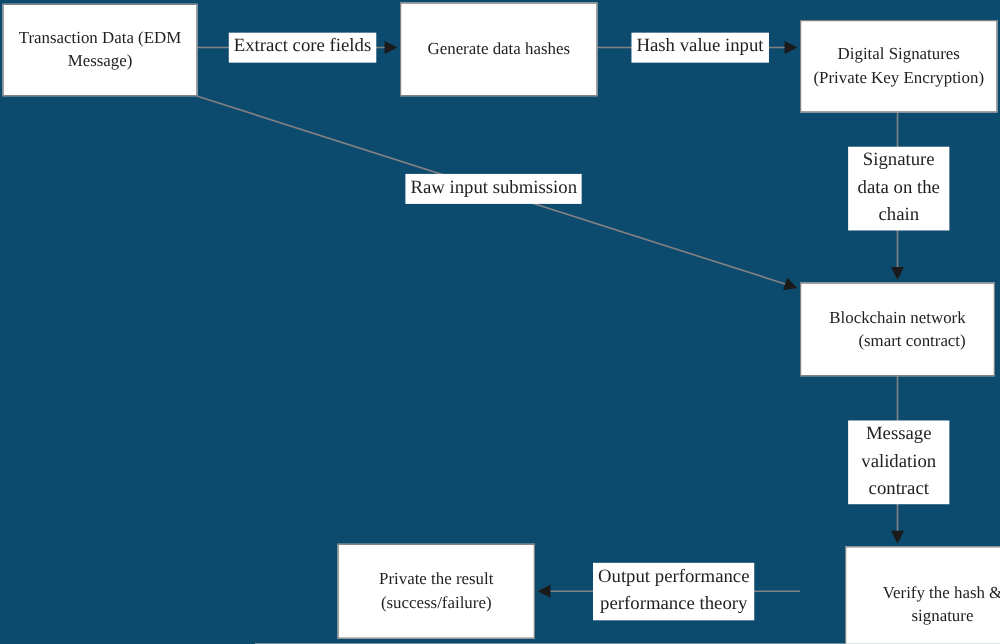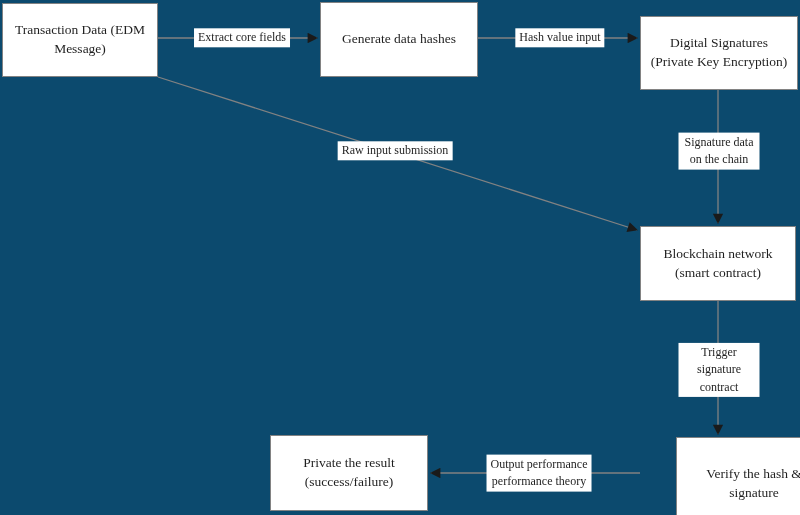--- a/index.html
+++ b/index.html
@@ -36,32 +36,32 @@
     line-height: 1.4;
     color: #1f1f1f;
     white-space: pre-line;
     z-index: 2;
   }
   .edge-label {
     position: absolute;
     transform: translate(-50%, -50%);
     background: #ffffff;
     padding: 1px 4px;
-    font-size: 12px;
+    font-size: 15px;
     line-height: 1.45;
     color: #1f1f1f;
     text-align: center;
     white-space: pre-line;
     z-index: 3;
   }
   
   #node-transaction-data   { left: 2px;   top: 3px;   width: 156px; height: 74px; }
   #node-generate-hashes    { left: 320px; top: 2px;   width: 158px; height: 75px; }
   #node-digital-signatures { left: 640px; top: 16px;   width: 158px; height: 74px; }
-  #node-blockchain-network { left: 640px; top: 226px; width: 156px; height: 75px; }
+  #node-blockchain-network { left: 640px; top: 226px; width: 156px; height: 75px; text-align: right; }
   #node-verify-hash        { left: 676px; top: 437px; width: 156px; height: 94px; }
   #node-validate-result    { left: 270px; top: 435px; width: 158px; height: 76px; }
   
   #label-extract-core-fields { left: 242px; top: 38px;  }
   #label-hash-value-input    { left: 560px; top: 38px;  }
   #label-raw-data-submission { left: 395px; top: 151px; }
   #label-signature-data      { left: 719px; top: 151px; }
   #label-trigger-validation  { left: 719px; top: 370px; }
   #label-output-verification { left: 539px; top: 473px; }
 </style>
@@ -108,18 +108,18 @@
 (success/failure)</div>
 
   <div class="edge-label" id="label-extract-core-fields">Extract core fields</div>
 
   <div class="edge-label" id="label-hash-value-input">Hash value input</div>
 
   <div class="edge-label" id="label-raw-data-submission">Raw input submission</div>
 
   <div class="edge-label" id="label-signature-data">Signature data on the chain</div>
 
-  <div class="edge-label" id="label-trigger-validation">Trigger signature contract</div>
+  <div class="edge-label" id="label-trigger-validation">Message validation contract</div>
 
   <div class="edge-label" id="label-output-verification">Output performance
 performance theory</div>
 
 </div>
 
 </body></html>

